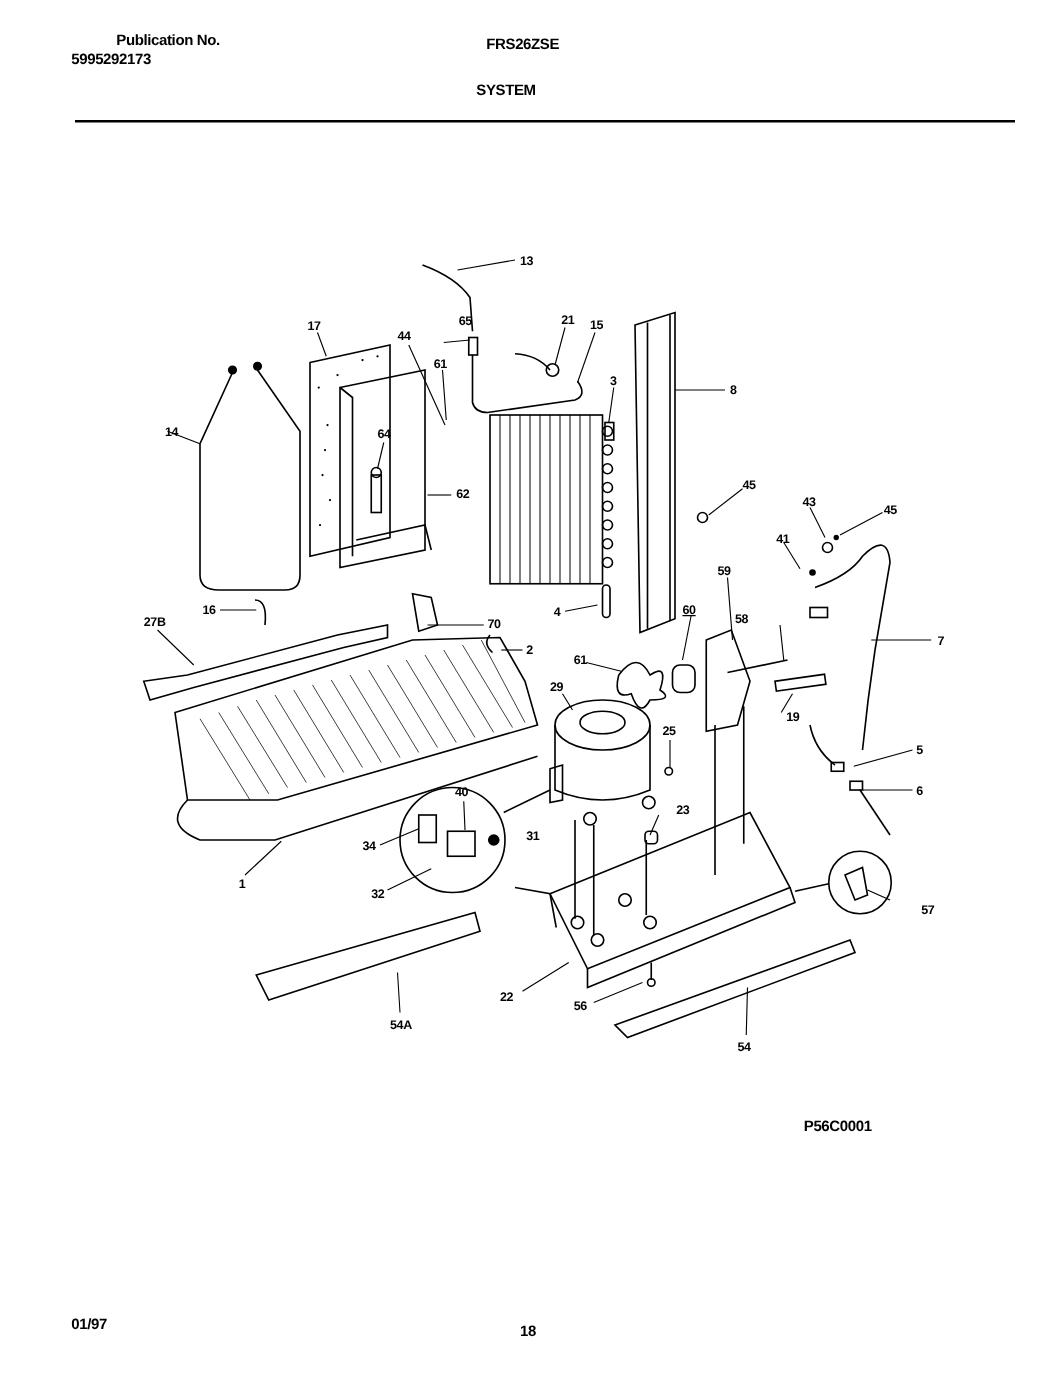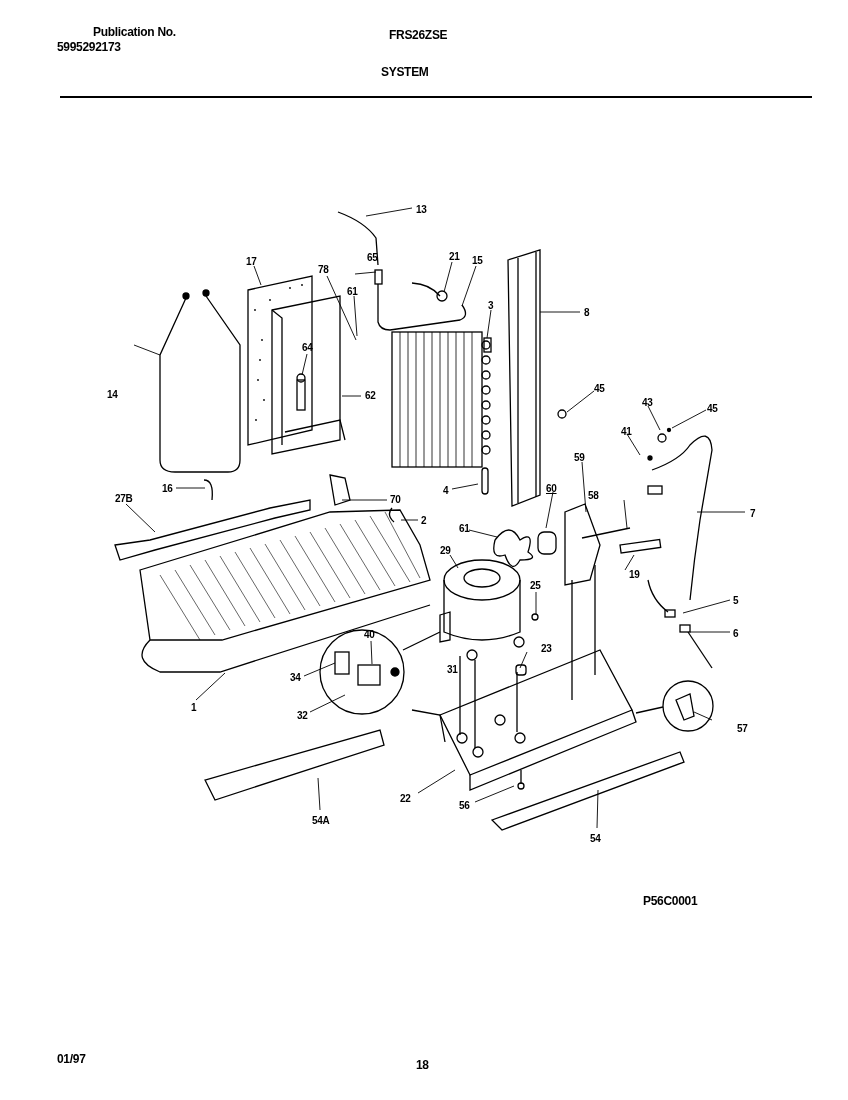--- a/index.html
+++ b/index.html
@@ -232,28 +232,28 @@
     <line x1="712" y1="720" x2="694" y2="712"></line>
     <line x1="418" y1="793" x2="455" y2="770"></line>
     <line x1="475" y1="802" x2="514" y2="786"></line>
     <line x1="320" y1="810" x2="318" y2="778"></line>
     <line x1="597" y1="828" x2="598" y2="790"></line>
   </g>
 </svg>
 
 <div class="lbl" style="left:416px;top:204px;">13</div>
 <div class="lbl" style="left:246px;top:256px;">17</div>
-<div class="lbl" style="left:318px;top:264px;">78</div>
+<div class="lbl" style="left:318px;top:264px;">44</div>
 <div class="lbl" style="left:343px;top:252px;margin-left:24px;">65</div>
 <div class="lbl" style="left:449px;top:251px;">21</div>
 <div class="lbl" style="left:472px;top:255px;">15</div>
 <div class="lbl" style="left:347px;top:286px;">61</div>
 <div class="lbl" style="left:488px;top:300px;">3</div>
 <div class="lbl" style="left:584px;top:307px;">8</div>
-<div class="lbl" style="left:107px;top:341px;margin-top:48px;">14</div>
+<div class="lbl" style="left:132px;top:341px;">14</div>
 <div class="lbl" style="left:302px;top:342px;">64</div>
 <div class="lbl" style="left:365px;top:390px;">62</div>
 <div class="lbl" style="left:594px;top:383px;">45</div>
 <div class="lbl" style="left:642px;top:397px;">43</div>
 <div class="lbl" style="left:707px;top:403px;">45</div>
 <div class="lbl" style="left:621px;top:426px;">41</div>
 <div class="lbl" style="left:162px;top:483px;">16</div>
 <div class="lbl" style="left:443px;top:485px;">4</div>
 <div class="lbl" style="left:390px;top:494px;">70</div>
 <div class="lbl" style="left:115px;top:493px;">27B</div>
@@ -264,21 +264,21 @@
 <div class="lbl" style="left:421px;top:515px;">2</div>
 <div class="lbl" style="left:459px;top:523px;">61</div>
 <div class="lbl" style="left:440px;top:545px;">29</div>
 <div class="lbl" style="left:617px;top:569px;margin-left:12px;">19</div>
 <div class="lbl" style="left:530px;top:580px;">25</div>
 <div class="lbl" style="left:733px;top:595px;">5</div>
 <div class="lbl" style="left:364px;top:629px;">40</div>
 <div class="lbl" style="left:733px;top:628px;">6</div>
 <div class="lbl" style="left:541px;top:643px;">23</div>
 <div class="lbl" style="left:290px;top:672px;">34</div>
-<div class="lbl" style="left:447px;top:664px;">31</div>
+<div class="lbl" style="left:421px;top:664px;">31</div>
 <div class="lbl" style="left:191px;top:702px;">1</div>
 <div class="lbl" style="left:297px;top:710px;">32</div>
 <div class="lbl" style="left:737px;top:723px;">57</div>
 <div class="lbl" style="left:400px;top:793px;">22</div>
 <div class="lbl" style="left:459px;top:800px;">56</div>
 <div class="lbl" style="left:312px;top:815px;">54A</div>
 <div class="lbl" style="left:590px;top:833px;">54</div>
 
 <div class="hdr" style="left:643px;top:894px;">P56C0001</div>
 <div class="hdr" style="left:57px;top:1052px;">01/97</div>

